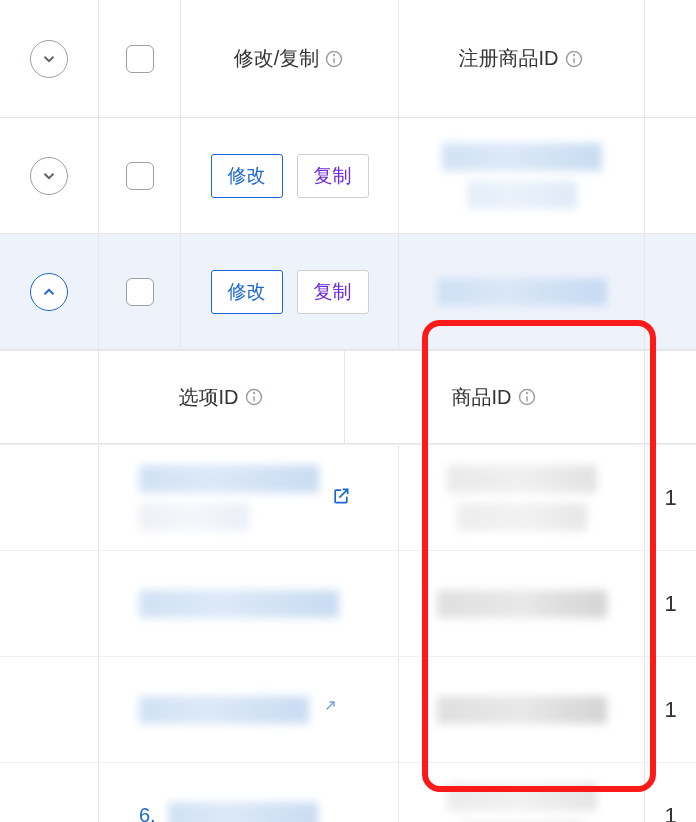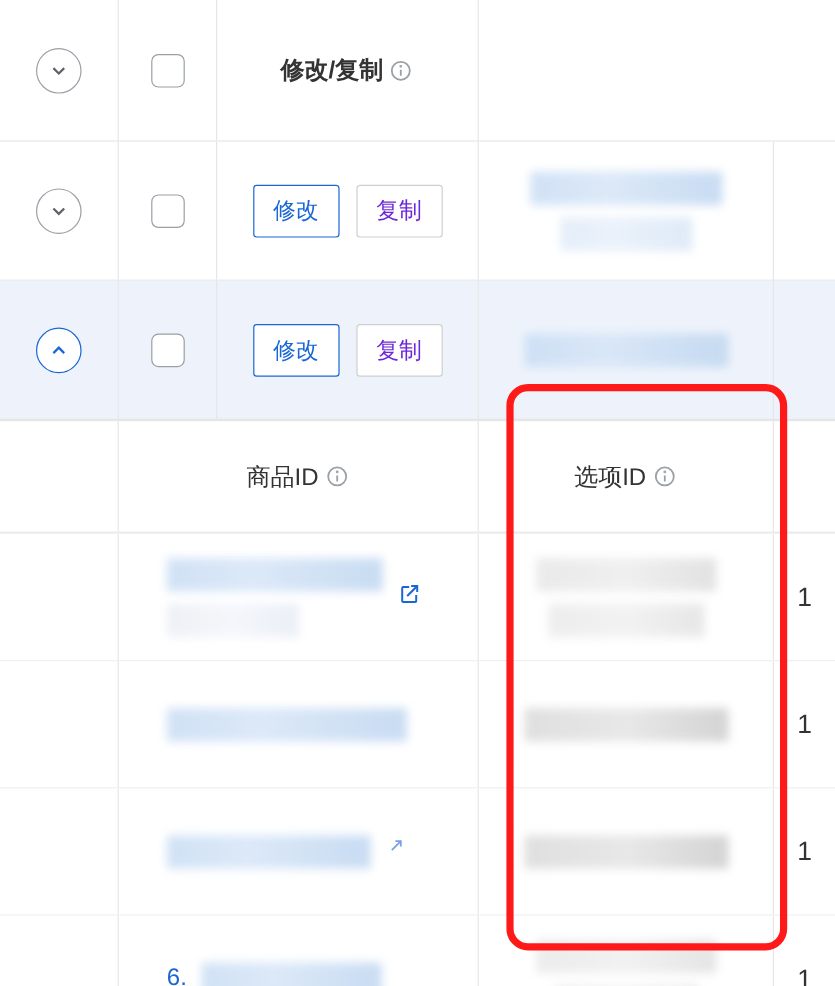--- a/index.html
+++ b/index.html
@@ -15,21 +15,21 @@
   }
   .table { width: 696px; border-collapse: collapse; }
   .row { display: flex; border-bottom: 1px solid #e6e6e6; }
   .cell {
     border-right: 1px solid #e6e6e6;
     display: flex;
     align-items: center;
     justify-content: center;
     padding: 0;
   }
-  .header-row { height: 118px; font-weight: bold; }
+  .header-row { height: 118px; }
   .data-row { height: 116px; }
   .expanded-row .data-row { background: #eef3fb; }
   .col-expand { width: 99px; }
   .col-check  { width: 82px; }
   .col-actions{ width: 218px; }
   .col-regid  { width: 246px; }
   .col-tail   { width: 51px; border-right: none; }
 
   .sub-indent { width: 99px; }
   .sub-prodid { width: 300px; }
@@ -118,20 +118,32 @@
         <span>修改/复制</span>
         <span class="info-icon">
           <svg width="20" height="20" viewBox="0 0 24 24" fill="none" stroke-width="1.8">
               <circle cx="12" cy="12" r="9"></circle>
               <line x1="12" y1="11" x2="12" y2="17"></line>
               <circle cx="12" cy="7.5" r="0.5" fill="#9aa0a6"></circle>
             </svg>
         </span>
       </div>
     </div>
+    <div class="cell col-regid">
+      <div class="header-text">
+        <span>注册商品ID</span>
+        <span class="info-icon">
+          <svg width="20" height="20" viewBox="0 0 24 24" fill="none" stroke-width="1.8">
+              <circle cx="12" cy="12" r="9"></circle>
+              <line x1="12" y1="11" x2="12" y2="17"></line>
+              <circle cx="12" cy="7.5" r="0.5" fill="#9aa0a6"></circle>
+            </svg>
+        </span>
+      </div>
+    </div>
     <div class="cell col-tail"></div>
   </div>
 
   <div class="row data-row">
     <div class="cell col-expand">
       <div class="chevron-btn">
         <svg width="18" height="18" viewBox="0 0 24 24" fill="none" stroke-width="2.5">
             <polyline points="6 9 12 15 18 9"></polyline>
           </svg>
       </div>
@@ -175,44 +187,44 @@
         </div>
       </div>
       <div class="cell col-regid">
         <div class="blur-blue" style="width:170px"></div>
       </div>
       <div class="cell col-tail"></div>
     </div>
 
     <div class="sub-header">
       <div class="sub-cell sub-indent" style="border-right:1px solid #e6e6e6;"></div>
+      <div class="sub-cell sub-optid" style="border-right:1px solid #e6e6e6;">
+        <div class="header-text">
+          <span>选项ID</span>
+          <span class="info-icon">
+            <svg width="20" height="20" viewBox="0 0 24 24" fill="none" stroke-width="1.8">
+                <circle cx="12" cy="12" r="9"></circle>
+                <line x1="12" y1="11" x2="12" y2="17"></line>
+                <circle cx="12" cy="7.5" r="0.5" fill="#9aa0a6"></circle>
+              </svg>
+          </span>
+        </div>
+      </div>
       <div class="sub-cell sub-prodid" style="border-right:1px solid #e6e6e6;">
         <div class="header-text">
           <span>商品ID</span>
           <span class="info-icon">
             <svg width="20" height="20" viewBox="0 0 24 24" fill="none" stroke-width="1.8">
                 <circle cx="12" cy="12" r="9"></circle>
                 <line x1="12" y1="11" x2="12" y2="17"></line>
                 <circle cx="12" cy="7.5" r="0.5" fill="#9aa0a6"></circle>
               </svg>
           </span>
         </div>
       </div>
-      <div class="sub-cell sub-optid" style="border-right:1px solid #e6e6e6;">
-        <div class="header-text">
-          <span>选项ID</span>
-          <span class="info-icon">
-            <svg width="20" height="20" viewBox="0 0 24 24" fill="none" stroke-width="1.8">
-                <circle cx="12" cy="12" r="9"></circle>
-                <line x1="12" y1="11" x2="12" y2="17"></line>
-                <circle cx="12" cy="7.5" r="0.5" fill="#9aa0a6"></circle>
-              </svg>
-          </span>
-        </div>
-      </div>
       <div class="sub-cell sub-tail"></div>
     </div>
 
     <div class="sub-body">
 
       <div class="sub-row">
         <div class="sub-cell sub-indent" style="border-right:1px solid #e6e6e6;"></div>
         <div class="sub-cell sub-prodid left" style="border-right:1px solid #e6e6e6;">
           <div class="blur-stack" style="align-items:flex-start">
             <div class="blur-blue" style="width:180px"></div>

